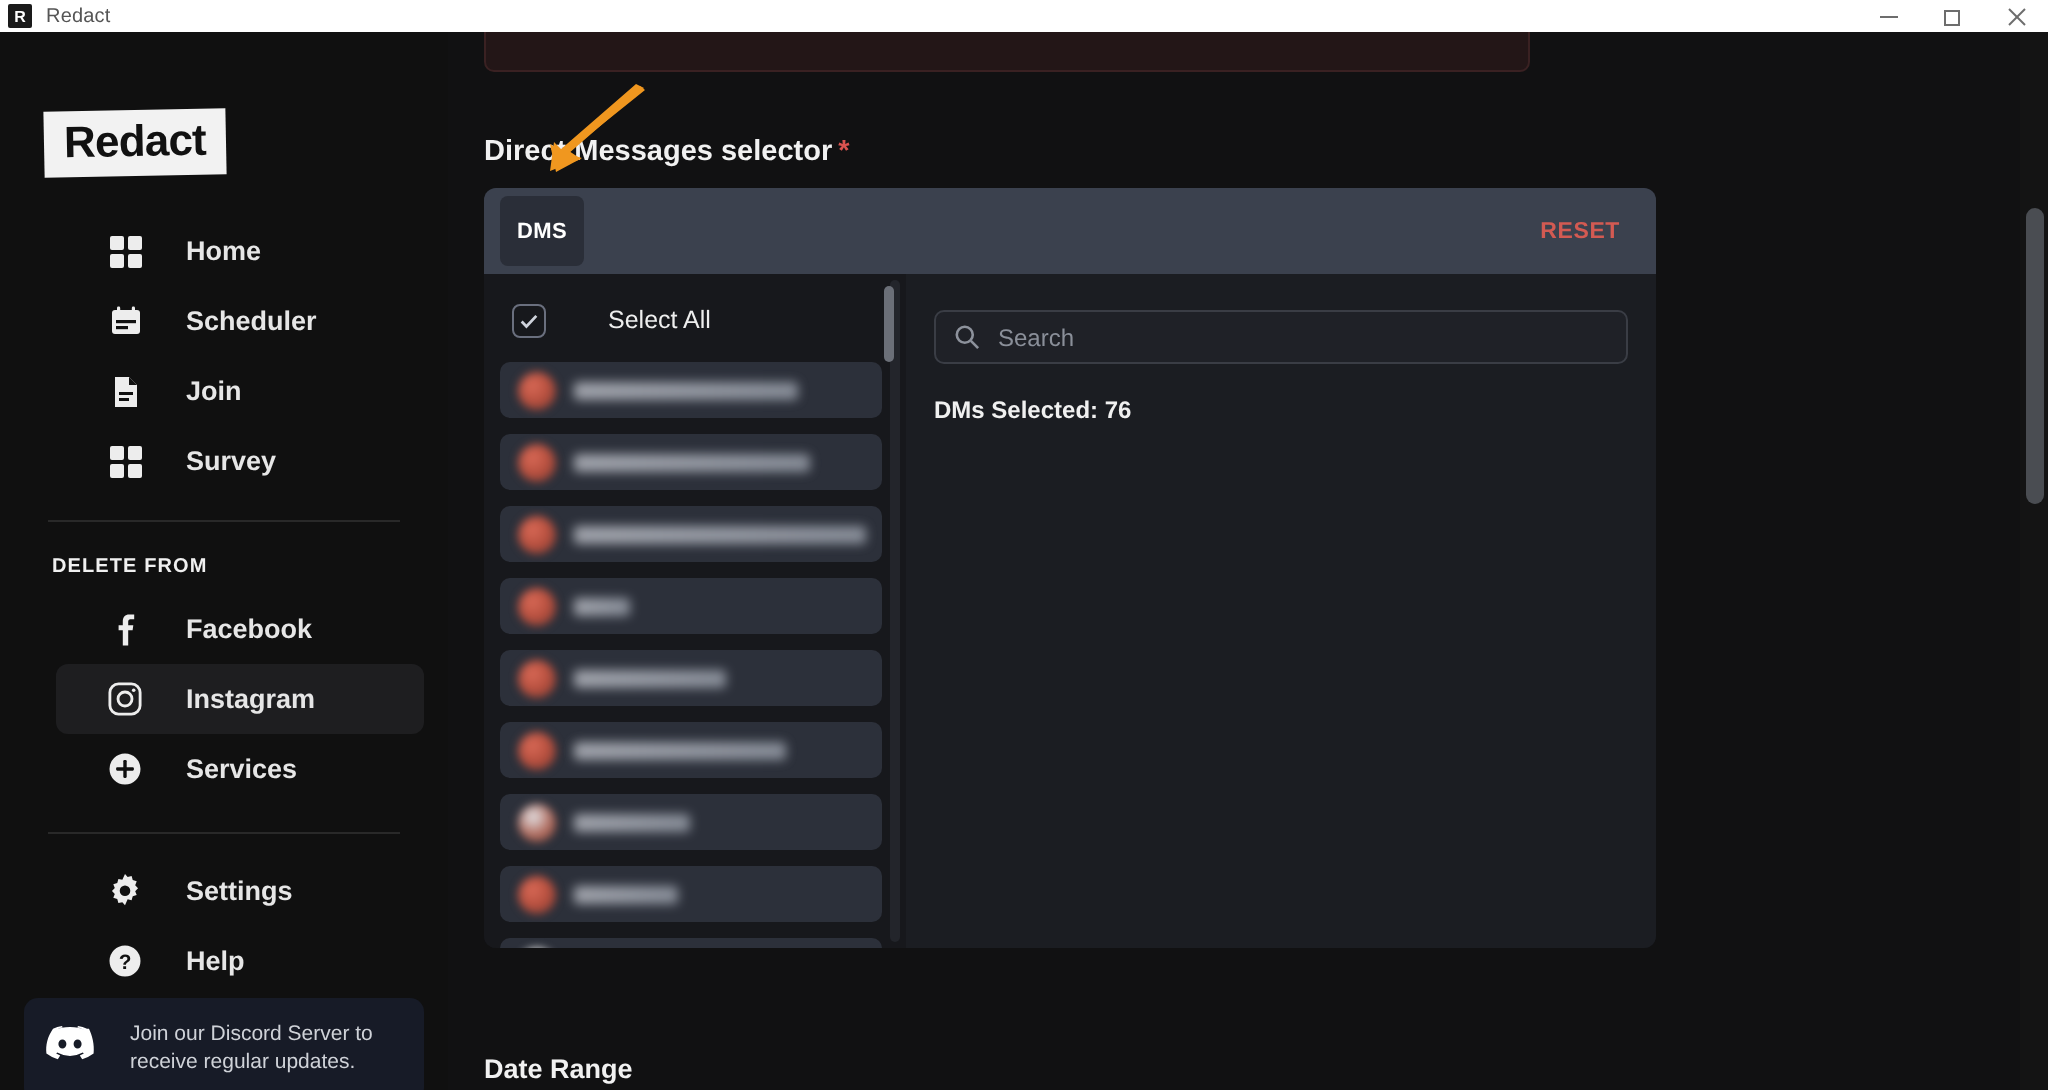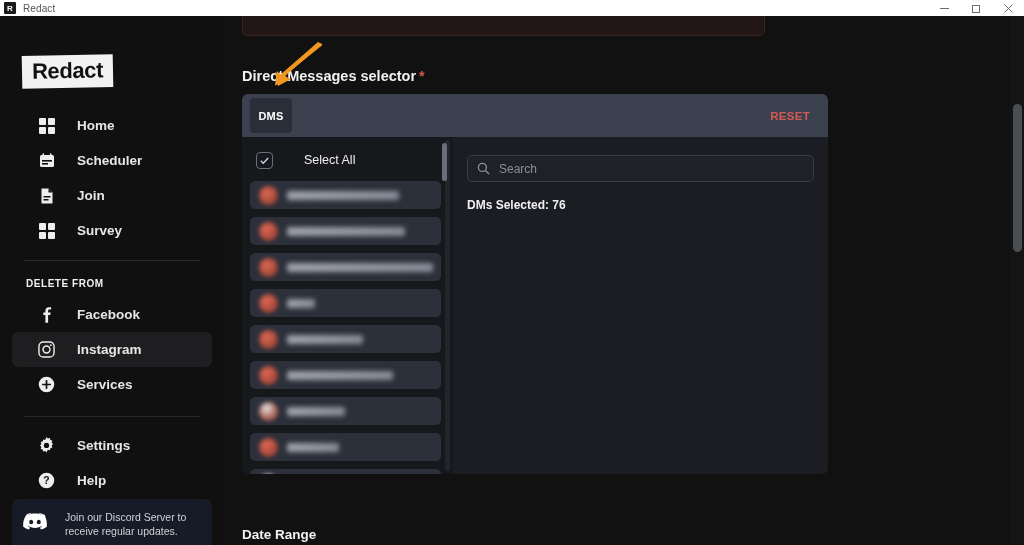--- a/index.html
+++ b/index.html
@@ -55,21 +55,21 @@
   .logo-wrap { padding: 39px 0 0 22px; }
   .logo {
     display: inline-block;
     background: #f2f2f2;
     color: #111;
     font-size: 22px; font-weight: 800;
     padding: 3px 10px 4px 10px;
     letter-spacing: -.4px;
     transform: rotate(-1.1deg);
   }
-  .nav { margin-top: 20px; }
+  .nav { margin-top: 20px; padding-left: 16px; }
   .nav-item {
     display: flex; align-items: center;
     height: 35px;
     padding-left: 26px;
     margin: 0 12px;
     border-radius: 6px;
     color: #e6e6e6;
     font-size: 13.5px;
     font-weight: 600;
   }

